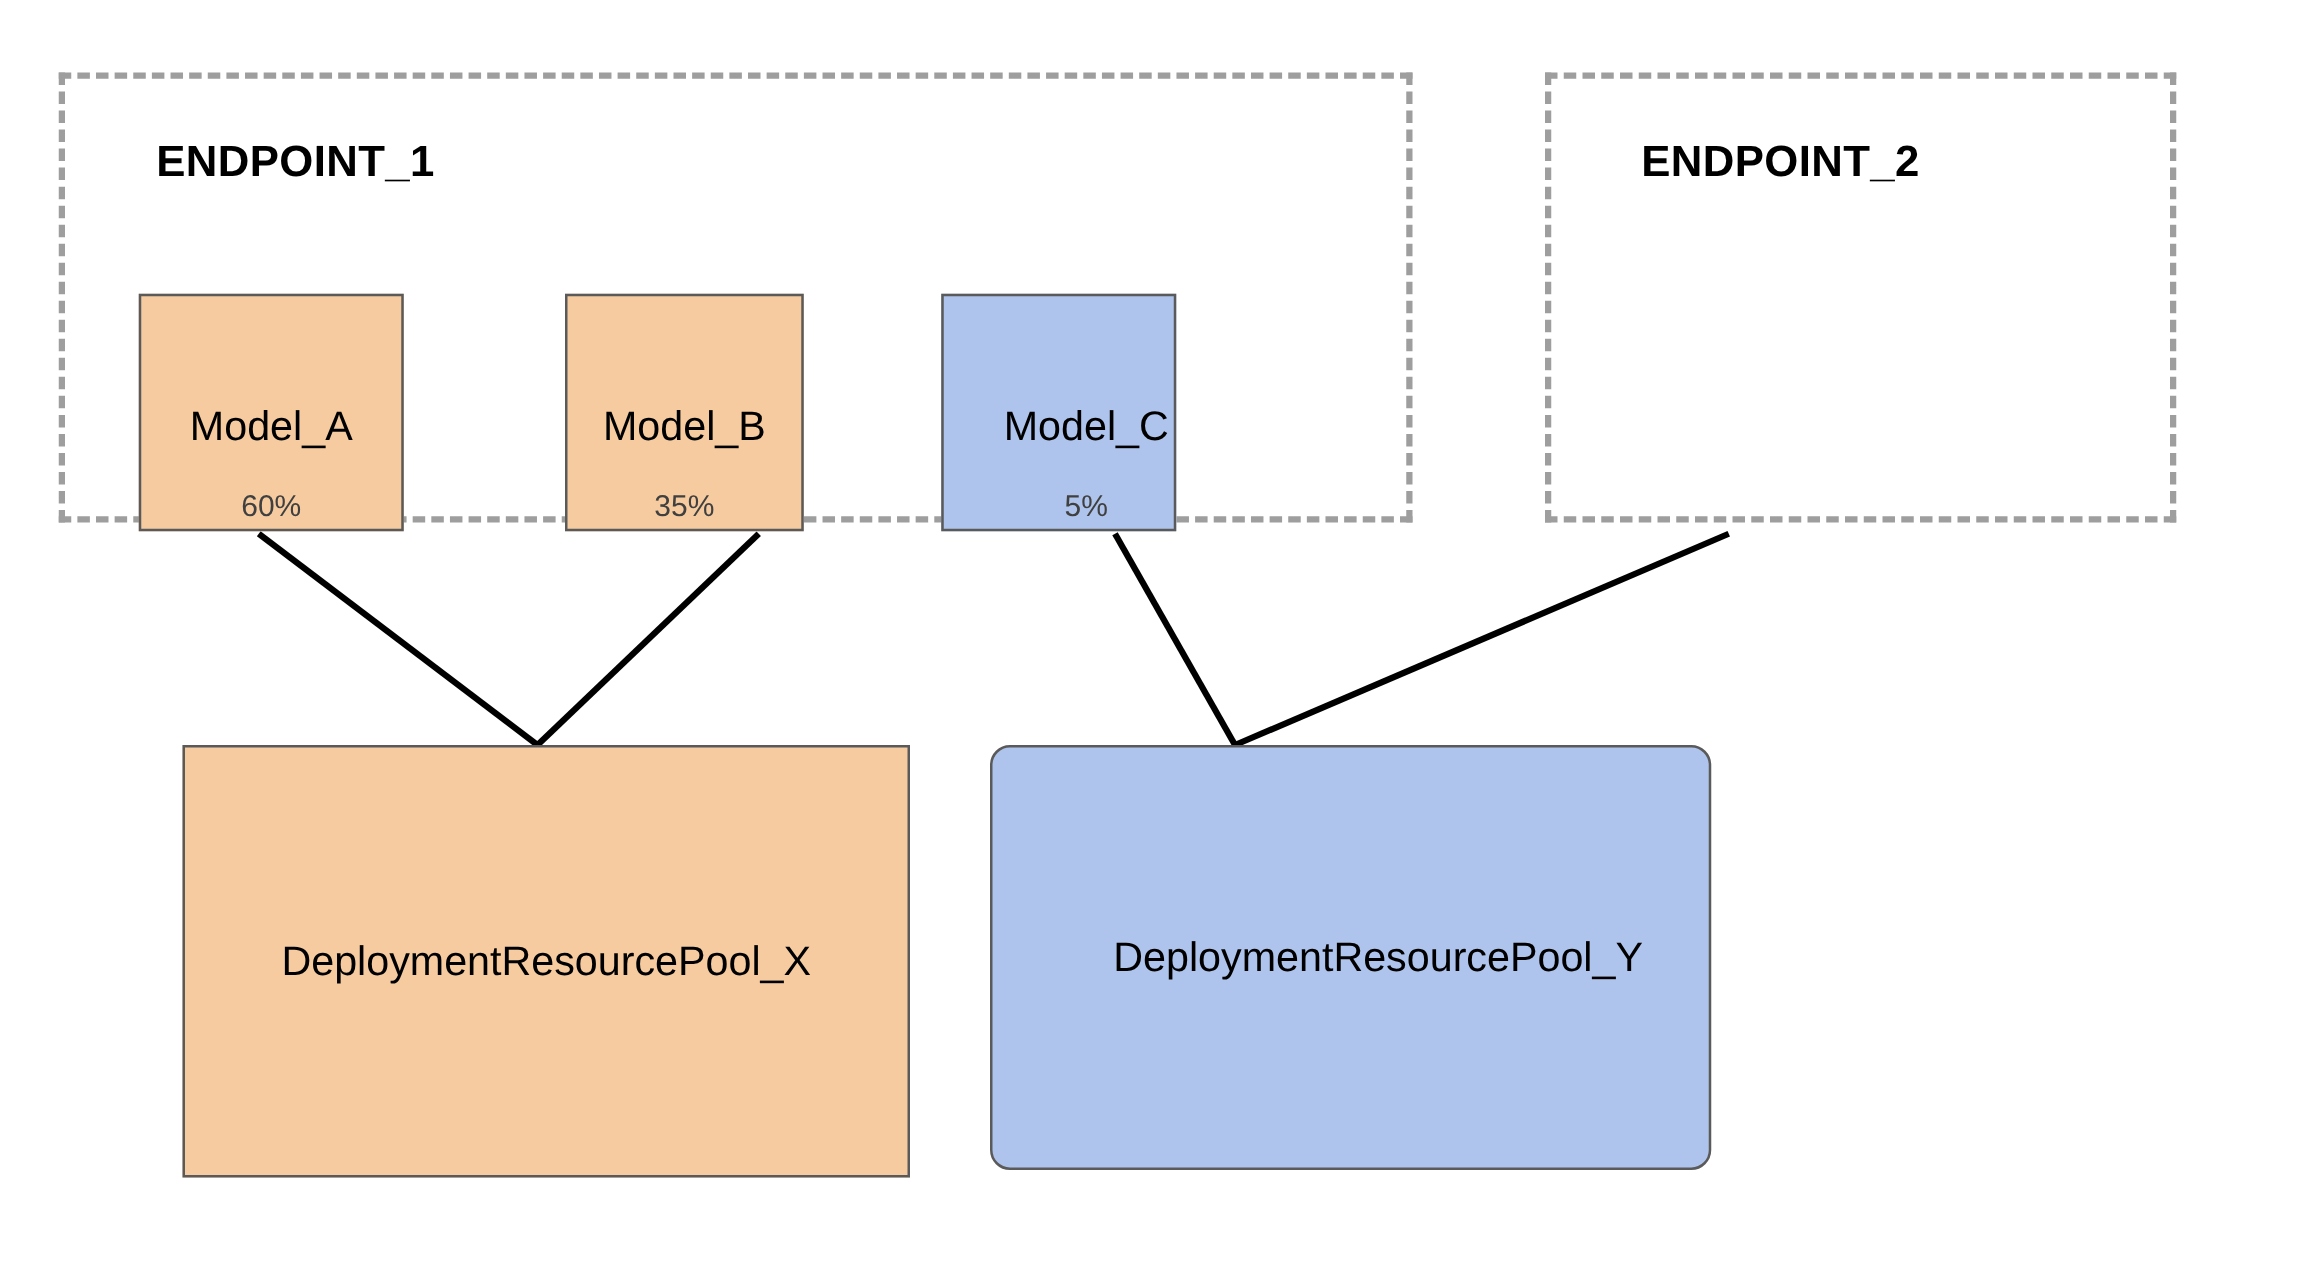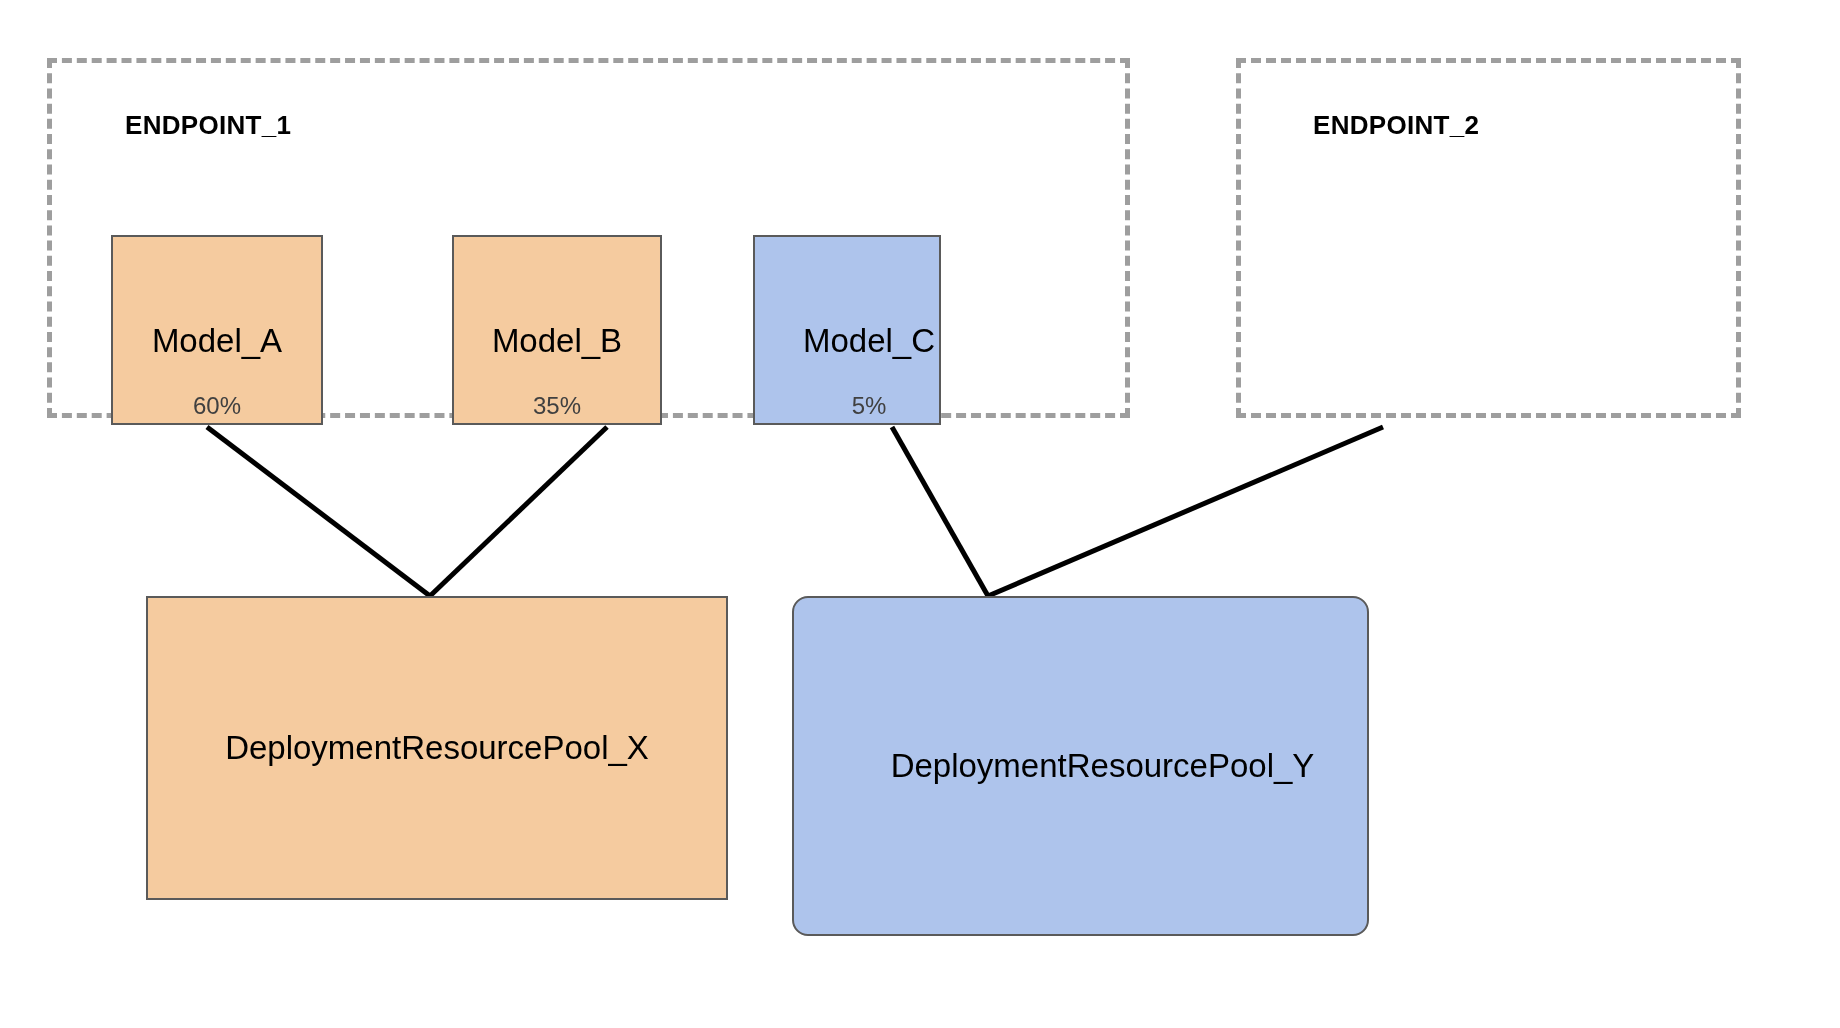--- a/index.html
+++ b/index.html
@@ -23,21 +23,21 @@
     position: absolute;
     border: 5px dashed #9e9e9e;
     box-sizing: border-box;
     background: transparent;
   }
   #endpoint-1 { left: 47px;  top: 58px;  width: 1083px; height: 360px; }
   #endpoint-2 { left: 1236px; top: 58px; width: 505px;  height: 360px; }
 
   .endpoint-label {
     position: absolute;
-    font-size: 26px;
+    font-size: 35px;
     font-weight: bold;
     color: #000000;
     letter-spacing: 0.3px;
     white-space: nowrap;
   }
   #endpoint-1-label { left: 125px;  top: 110px; }
   #endpoint-2-label { left: 1313px; top: 110px; }
 
   
   .model-box {
@@ -60,39 +60,39 @@
     color: #404040;
     position: absolute;
     bottom: 3px;
     white-space: nowrap;
     margin-top: 24px;
   }
   .fill-orange { background: #f5cb9f; }
   .fill-blue   { background: #aec4ec; padding-left: 44px; }
 
   #model-a { left: 111px;  top: 235px; width: 212px; height: 190px; }
-  #model-b { left: 452px;  top: 235px; width: 210px; height: 190px; }
+  #model-b { left: 452px;  top: 235px; width: 191px; height: 190px; }
   #model-c { left: 753px;  top: 235px; width: 188px; height: 190px; }
   #model-d { left: 1326px; top: 235px; width: 230px; height: 190px; }
 
   
   .pool-box {
     position: absolute;
     box-sizing: border-box;
     border: 2px solid #5a5a5a;
     display: flex;
     align-items: center;
     justify-content: center;
   }
   .pool-box .pool-name {
     font-size: 33px;
     color: #000;
     white-space: nowrap;
   }
-  #pool-x { left: 146px; top: 596px; width: 582px; height: 304px; justify-content: center; }
+  #pool-x { left: 146px; top: 596px; width: 582px; height: 346px; justify-content: center; }
   #pool-y { left: 792px; top: 596px; width: 577px; height: 340px; border-radius: 16px; }
 
   
   #connectors {
     position: absolute;
     left: 0; top: 0;
     width: 1840px;
     height: 1028px;
     pointer-events: none;
   }

